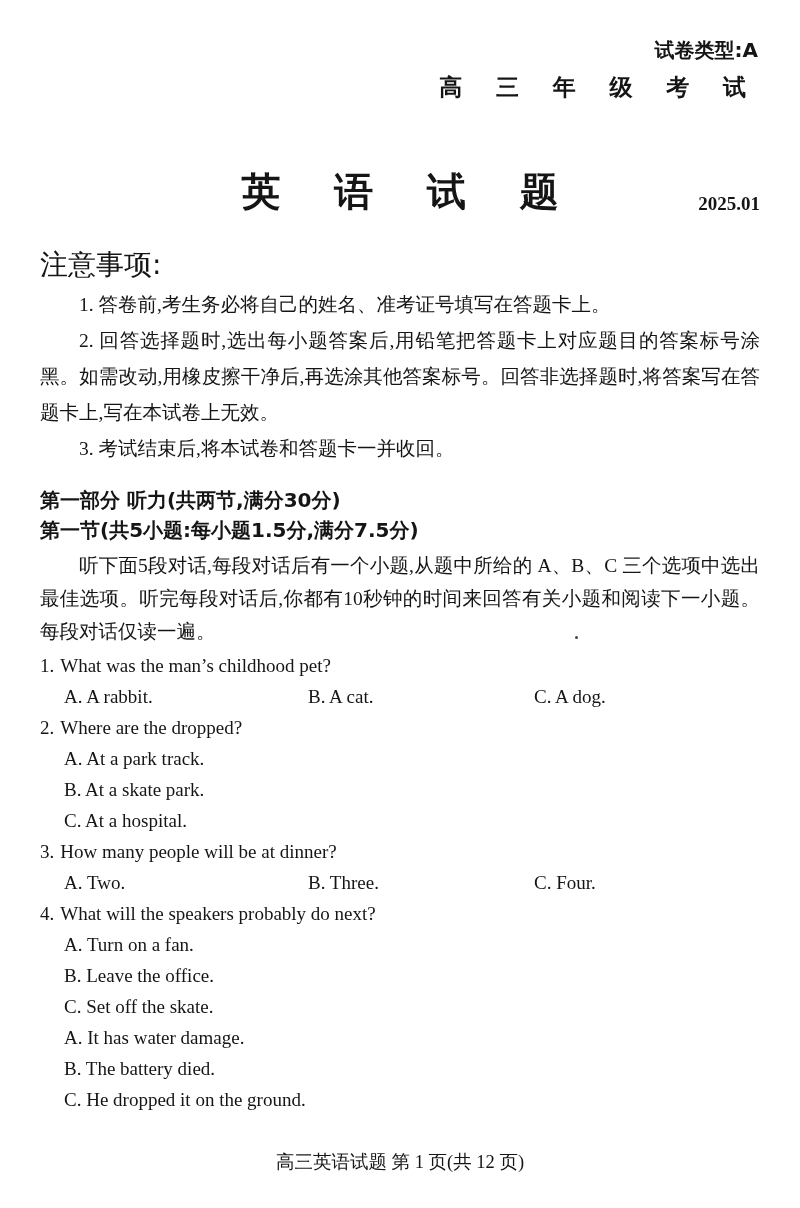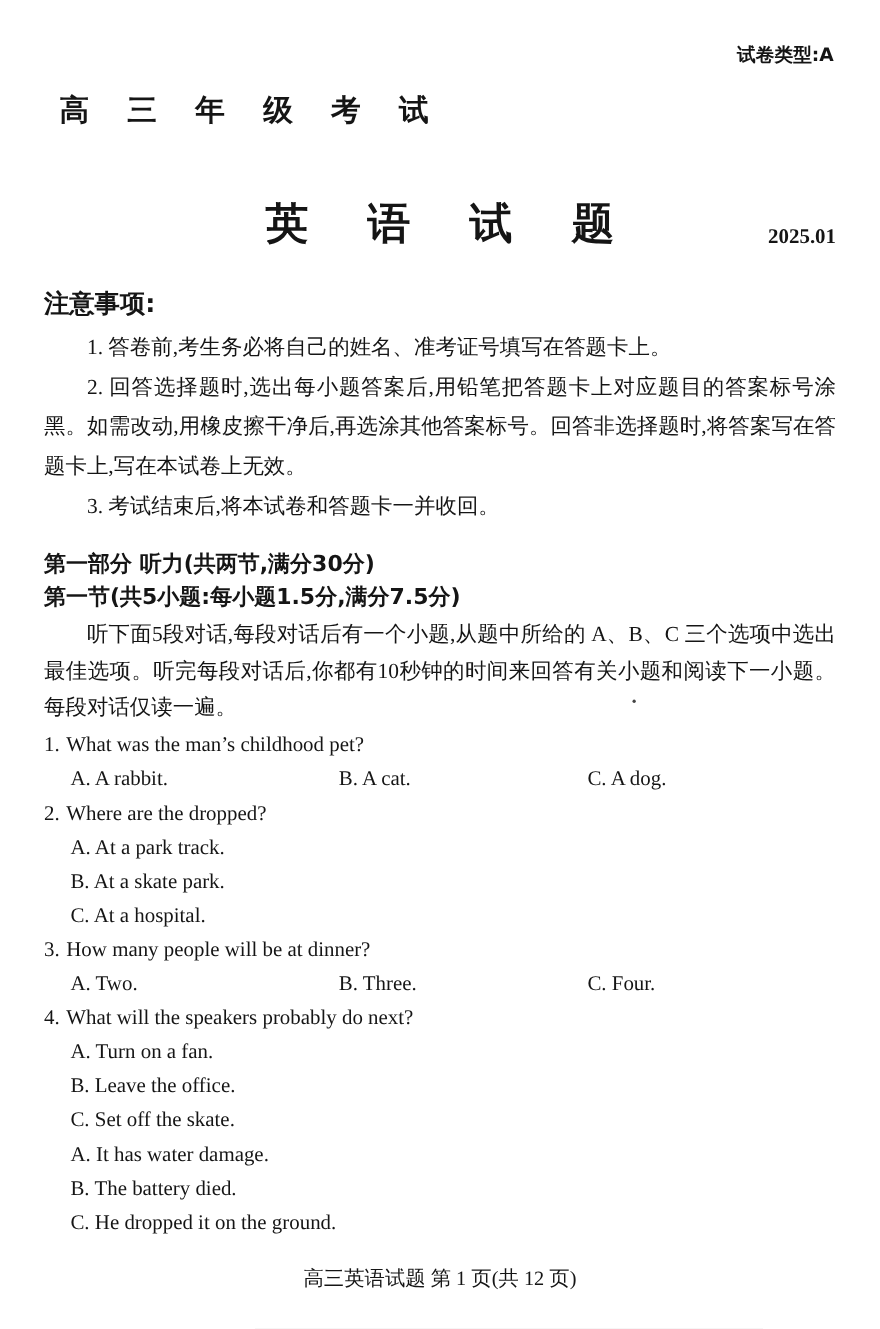--- a/index.html
+++ b/index.html
@@ -13,29 +13,29 @@
     color: #151515;
     font-family: "Liberation Serif", "DejaVu Serif", serif;
     padding: 40px 40px 0 40px;
     overflow: hidden;
   }
   
   .paper-type {
     text-align: right;
     font-family: "DejaVu Sans", "Liberation Sans", sans-serif;
     font-weight: bold;
-    font-size: 17px;
+    font-size: 20px;
     line-height: 20px;
     padding-right: 2px;
   }
   .exam-title {
-    margin-top: 25px;
-    text-align: left;
+    margin-top: 13px;
+    text-align: right;
     font-weight: bold;
-    font-size: 27px;
+    font-size: 23px;
     line-height: 30px;
     letter-spacing: 14px;
     text-indent: 14px; 
   }
   .subject-row {
     position: relative;
     margin-top: 64px;
     height: 50px;
   }
   .subject-title {
@@ -51,22 +51,22 @@
     right: 0;
     bottom: 2px;
     font-size: 19px;
     font-weight: bold;
     letter-spacing: 0;
   }
   
   .notes-heading {
     margin-top: 34px;
     font-family: "DejaVu Sans", "Liberation Sans", sans-serif;
-    font-weight: bold;
-    font-size: 23px;
+    font-weight: normal;
+    font-size: 28px;
     line-height: 28px;
   }
   .note-item {
     font-size: 19.5px;
     line-height: 36px;
     text-align: justify;
     text-indent: 2em;
   }
   .note-item:first-of-type { margin-top: 8px; }
   

